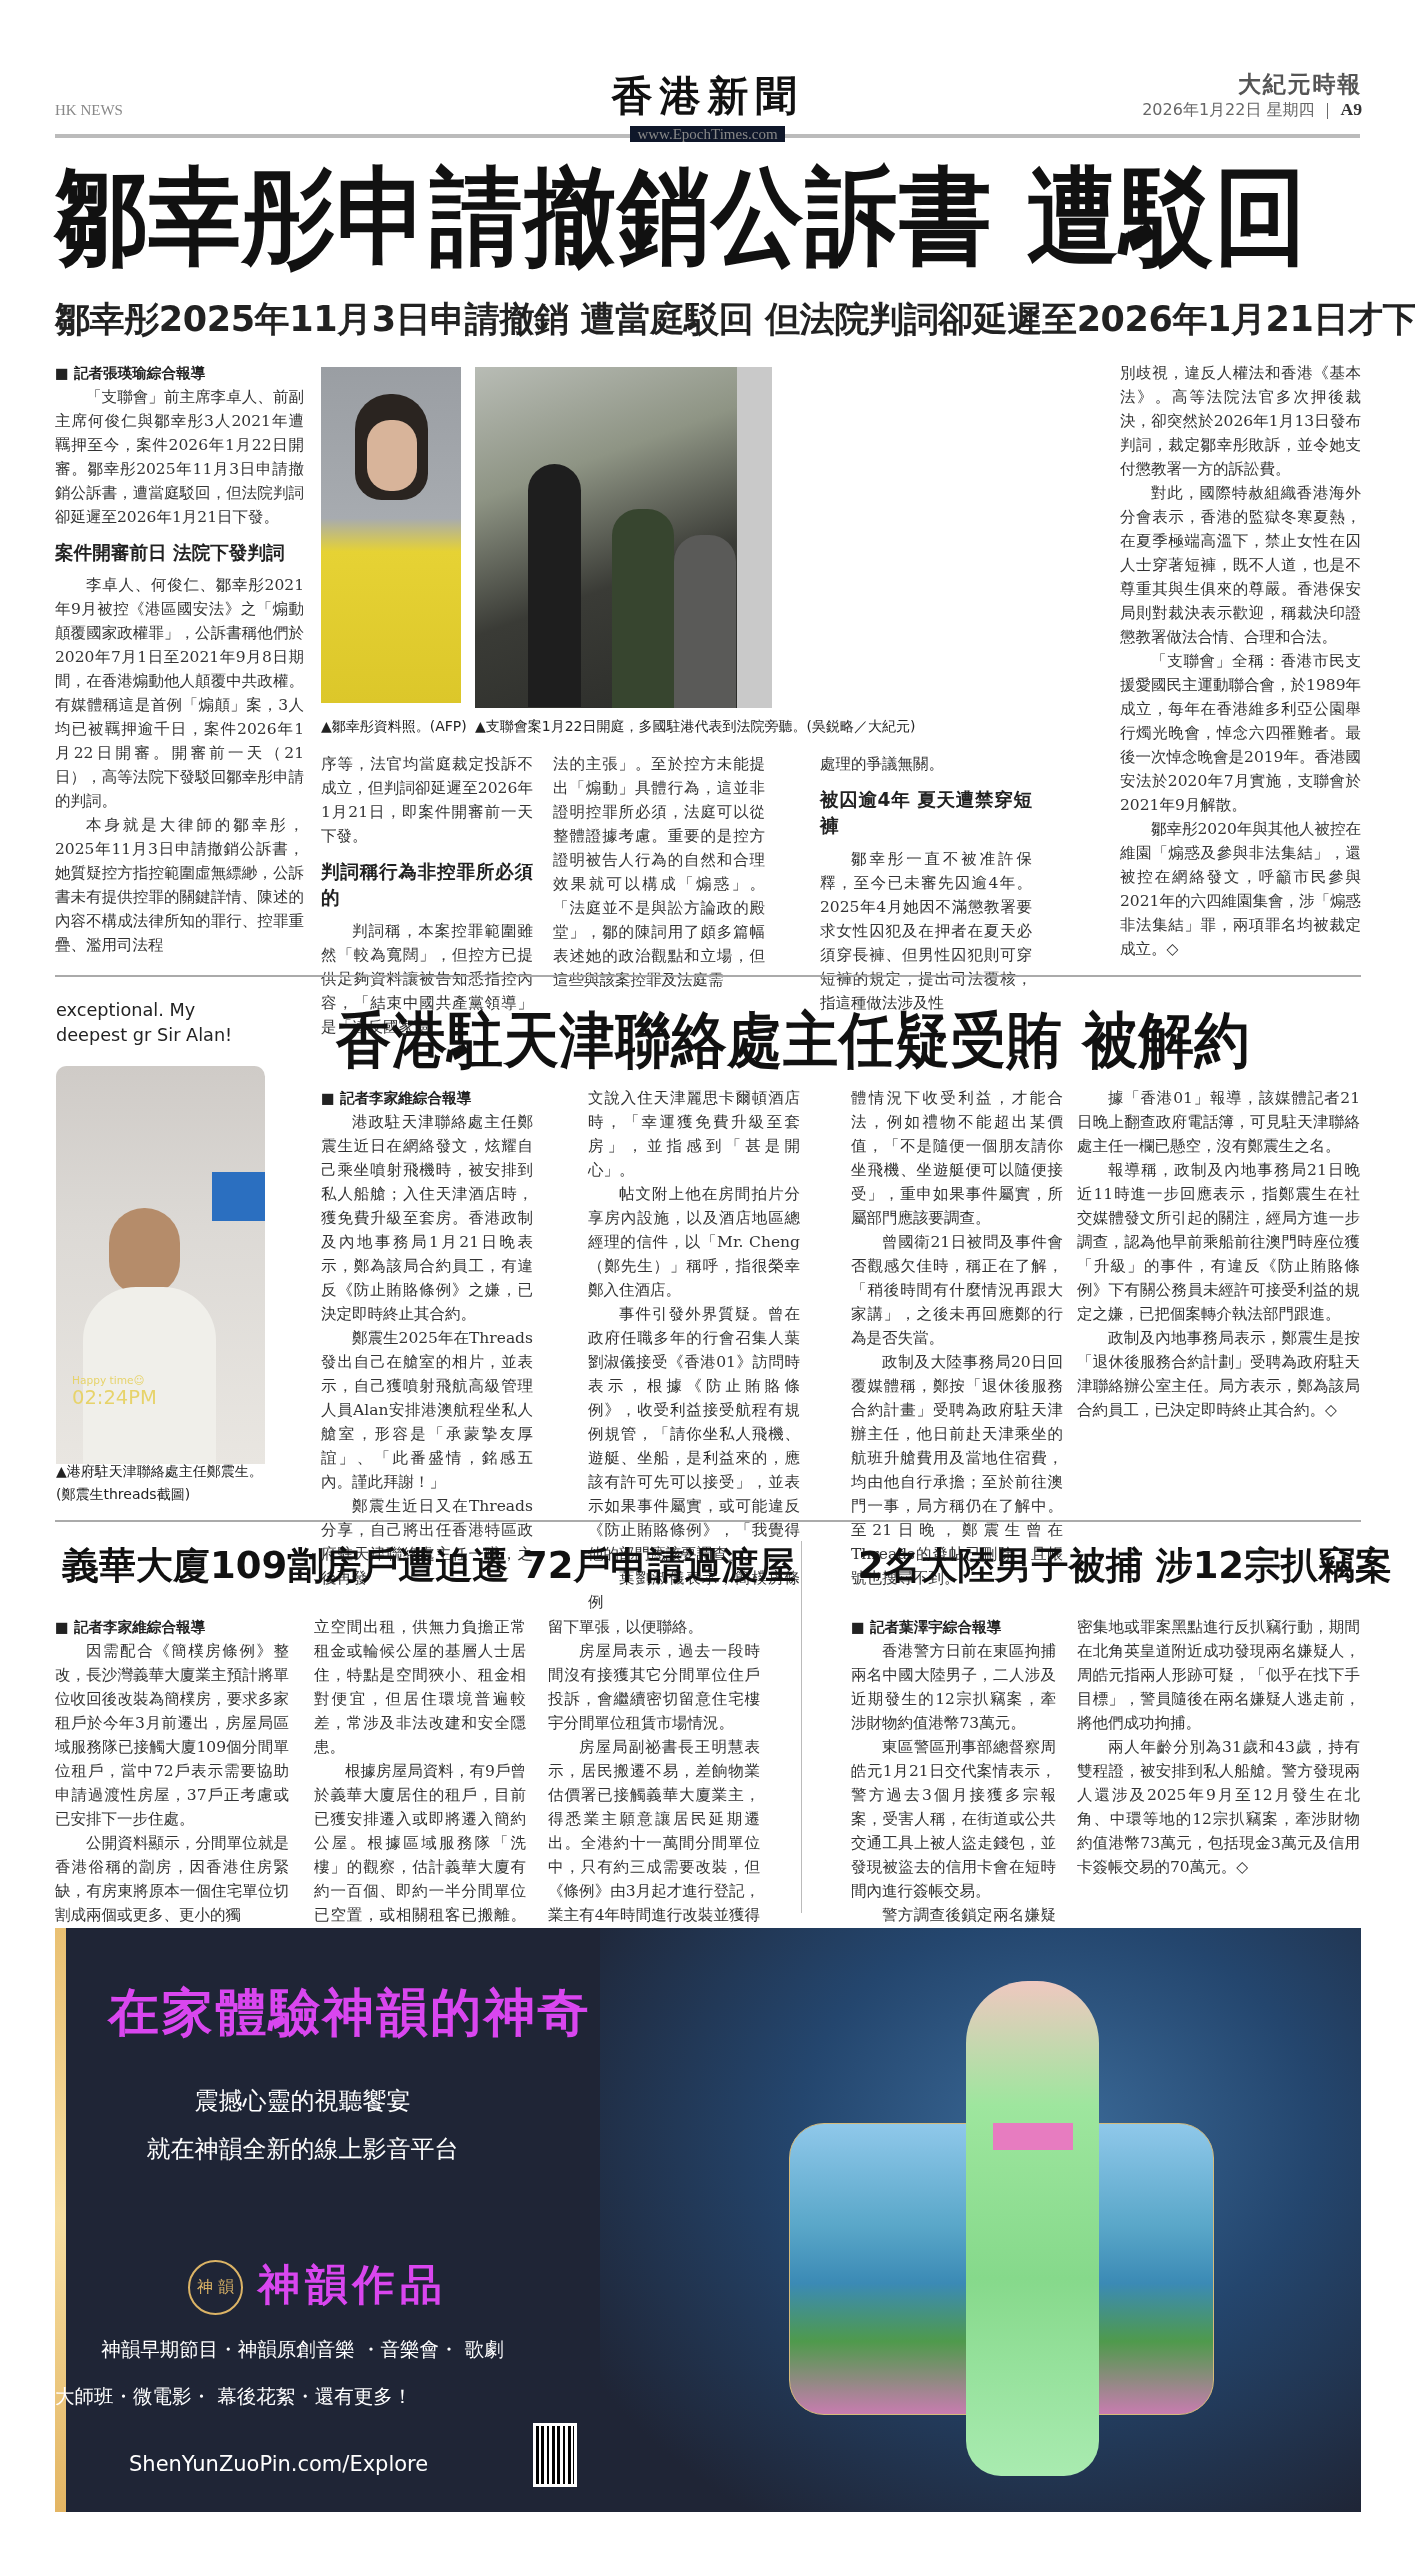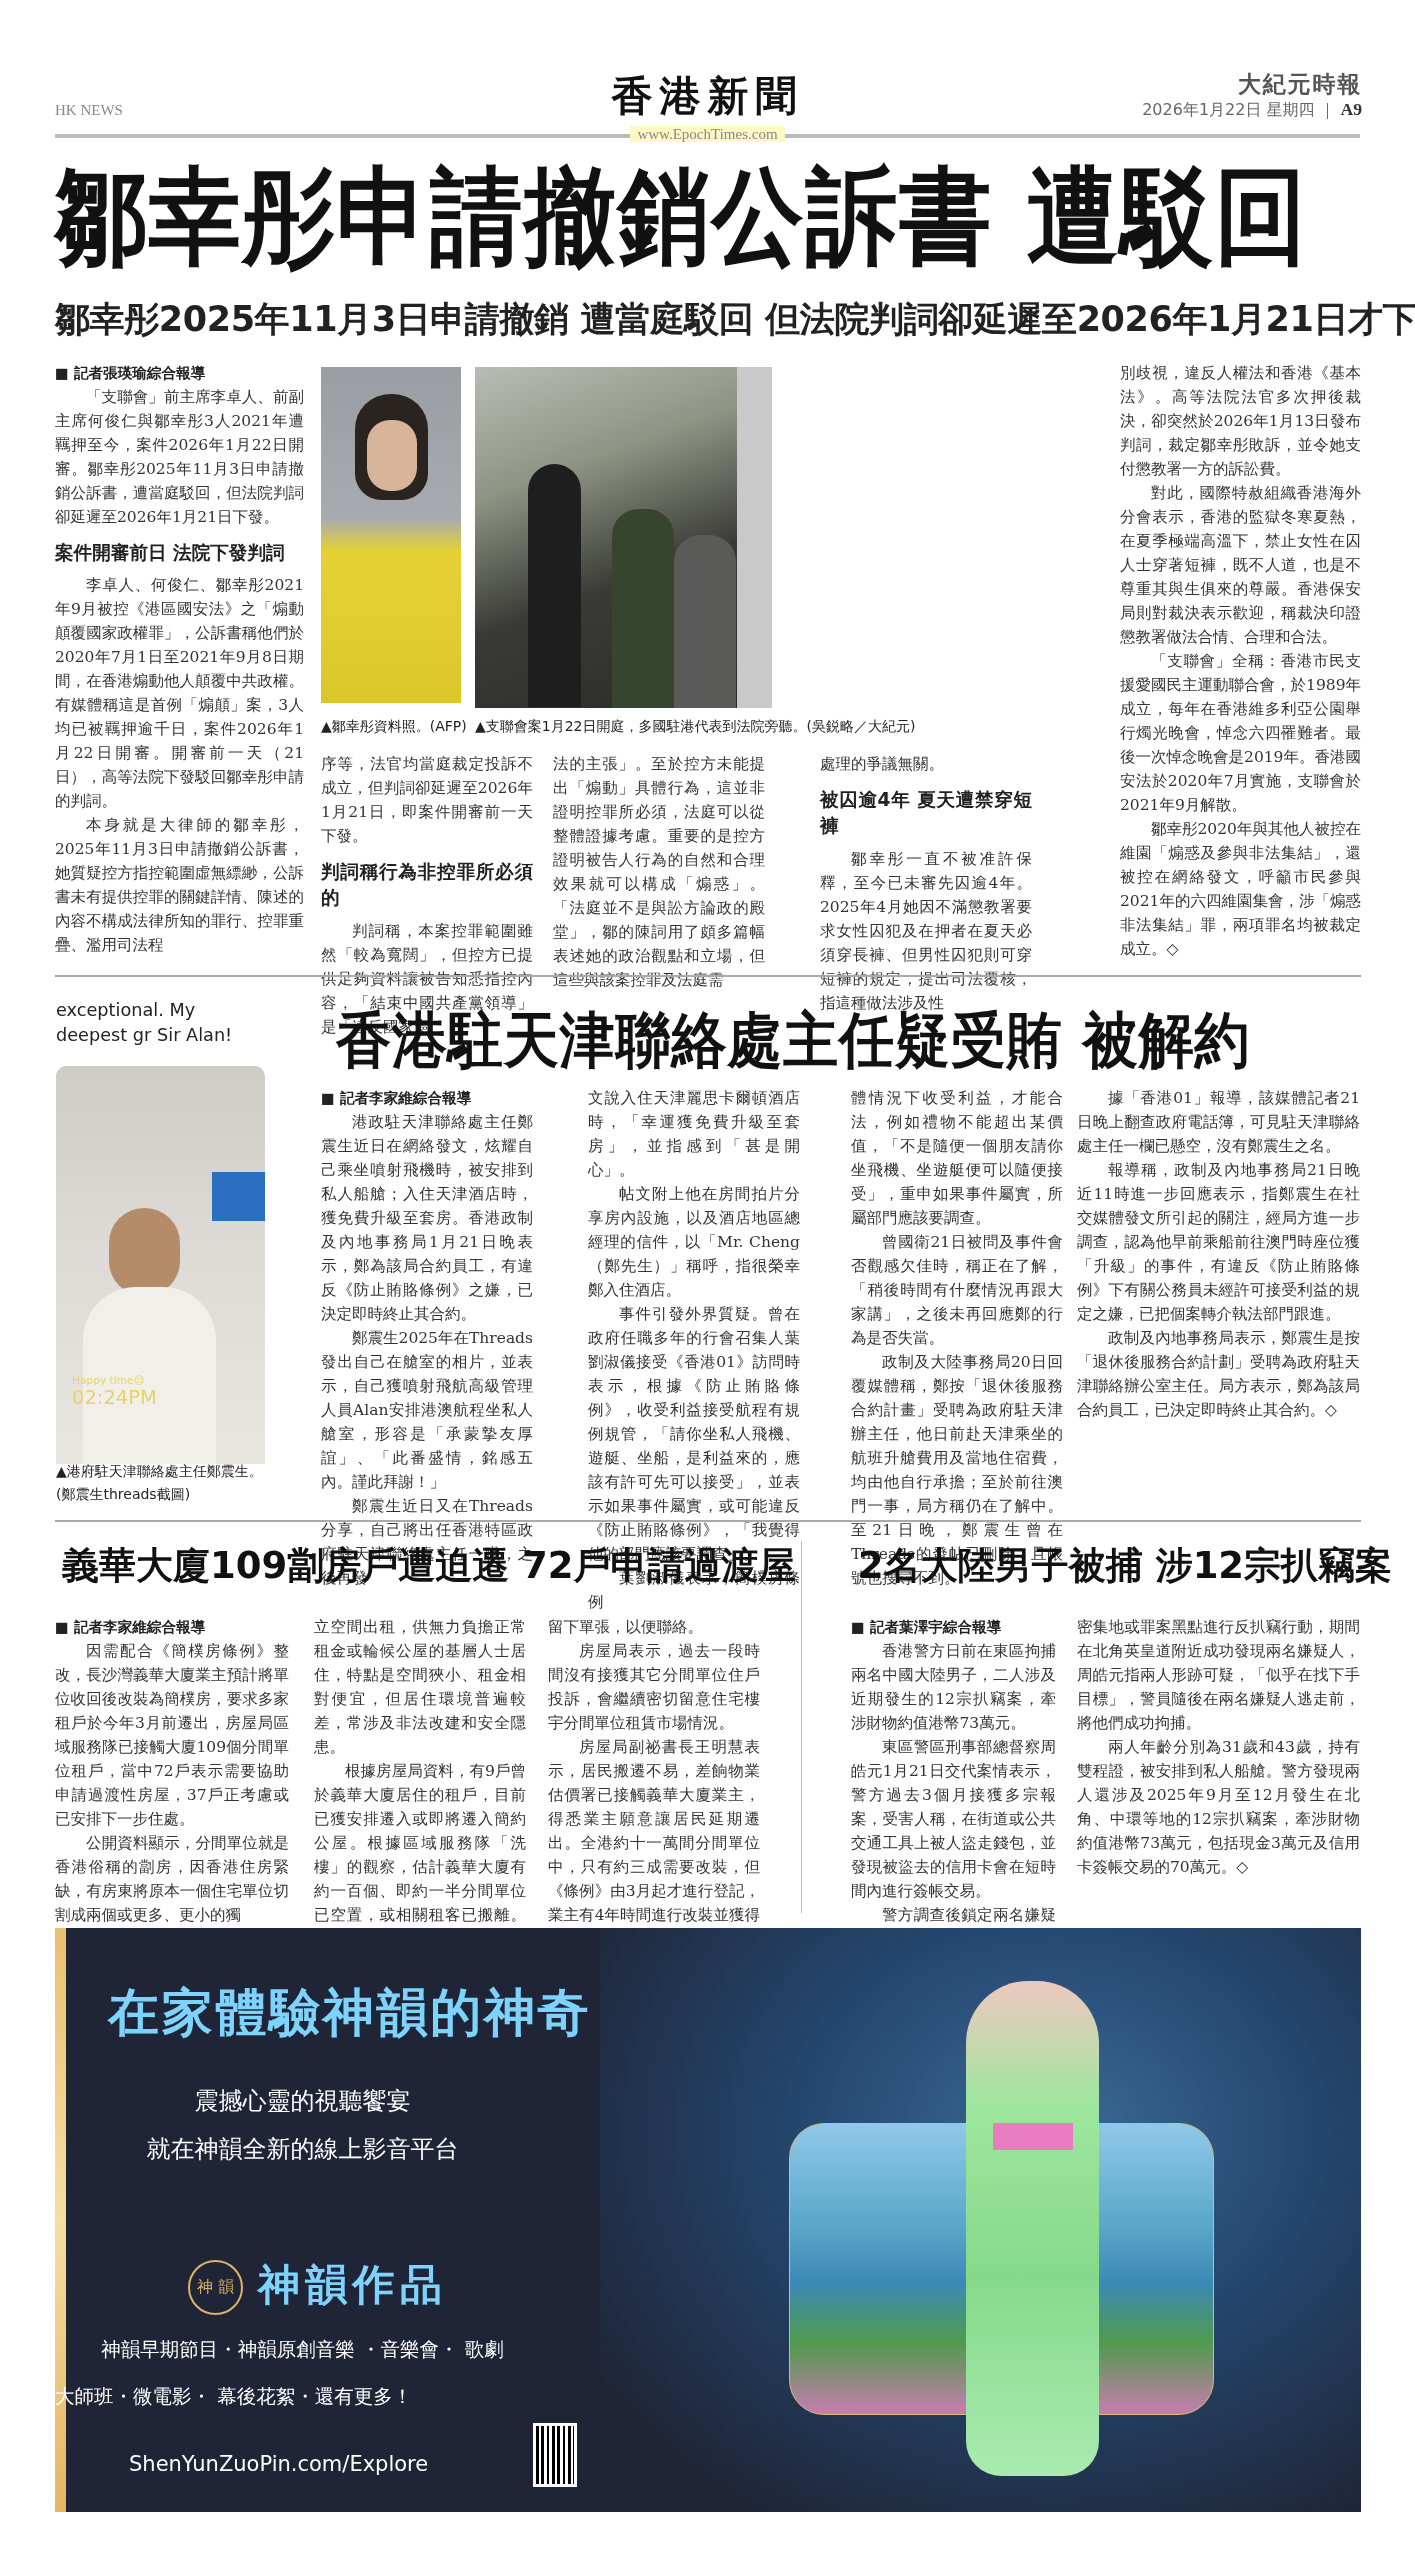--- a/index.html
+++ b/index.html
@@ -7,37 +7,37 @@
 body{font-family:"DejaVu Serif","Liberation Serif",serif;color:#222;position:relative}
 .abs{position:absolute}
 .sans{font-family:"DejaVu Sans","Liberation Sans",sans-serif}
 .masthead-left{left:55px;top:102px;font-size:15px;color:#888;font-family:"Liberation Serif",serif;letter-spacing:0}
 .masthead-title{left:0;width:1415px;top:69px;text-align:center;font-size:41px;font-weight:bold;letter-spacing:7px;font-family:"DejaVu Sans",sans-serif;color:#111}
 .brand{right:53px;top:69px;font-size:23px;font-weight:bold;color:#555;letter-spacing:1.8px}
 .dateline{right:53px;top:99px;font-size:16px;color:#666;font-family:"DejaVu Sans",sans-serif}
 .dateline b{color:#333;font-family:"Liberation Serif",serif;font-size:17.7px}
 .rule{left:55px;right:55px;top:134px;height:3.5px;background:#bbb}
 .site{left:0;width:1415px;top:126px;text-align:center}
-.site span{background:#fef9c3;padding:0 7px;color:#888;font-size:15px;font-family:"Liberation Serif",serif}
+.site span{background:#0f172a;padding:0 7px;color:#888;font-size:15px;font-family:"Liberation Serif",serif}
 .headline{left:55px;width:1306px;top:159px;font-size:92px;font-weight:bold;font-family:"DejaVu Sans",sans-serif;color:#111;letter-spacing:1.8px;line-height:1.1;transform:scaleY(1.15);transform-origin:top left;white-space:nowrap}
 .subhead{left:55px;width:1306px;top:296px;font-size:35px;font-weight:bold;font-family:"DejaVu Sans",sans-serif;color:#222;white-space:nowrap;letter-spacing:-0.4px}
 .col{font-size:15.5px;line-height:24px;text-align:justify;color:#333}
 .col p{text-indent:2em}
 .col p.ni{text-indent:0}
 .byline{font-family:"DejaVu Sans",sans-serif;font-weight:bold;font-size:14.6px;color:#222;line-height:24px}
 .byline::before{content:"■ ";}
 .sechead{font-family:"DejaVu Sans",sans-serif;font-weight:bold;font-size:18.6px;color:#222;margin:10.6px 0 7px;line-height:26.5px}
 .photo{overflow:hidden;background:#999}
 .caption{font-family:"DejaVu Sans",sans-serif;font-size:14px;color:#222;line-height:23px}
 .caption::before{content:"▲";}
 .hr{height:1.8px;background:#aaa}
 .h2{font-family:"DejaVu Sans",sans-serif;font-weight:bold;color:#111;white-space:nowrap}
 .ad{left:55px;top:1928px;width:1306px;height:584px;background:#1f2536;overflow:hidden}
 .ad-gold{background:linear-gradient(#e9c072,#f6dea0,#e3b563);}
-.gold-text{color:#7dd3fc}
+.gold-text{color:#d946ef}
 </style>
 </head>
 <body>
 
 <div class="abs masthead-left">HK NEWS</div>
 <div class="abs masthead-title">香港新聞</div>
 <div class="abs brand">大紀元時報</div>
 <div class="abs dateline"><span>2026年1月22日 星期四</span> ｜ <b>A9</b></div>
 <div class="abs rule"></div>
 <div class="abs site"><span>www.EpochTimes.com</span></div>

